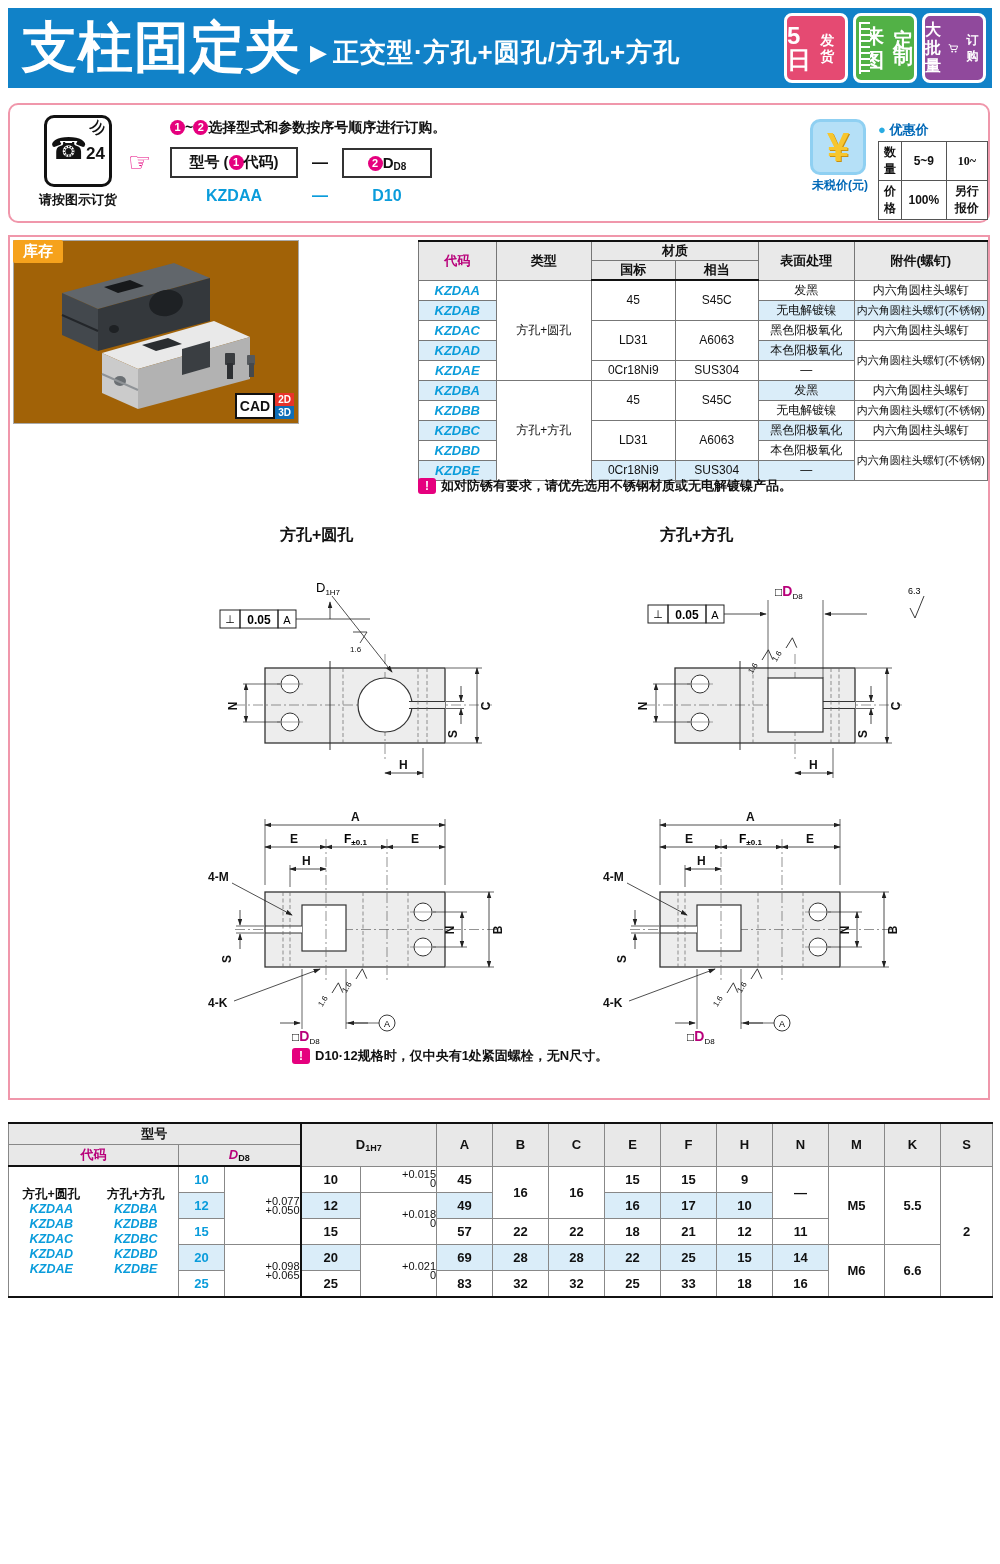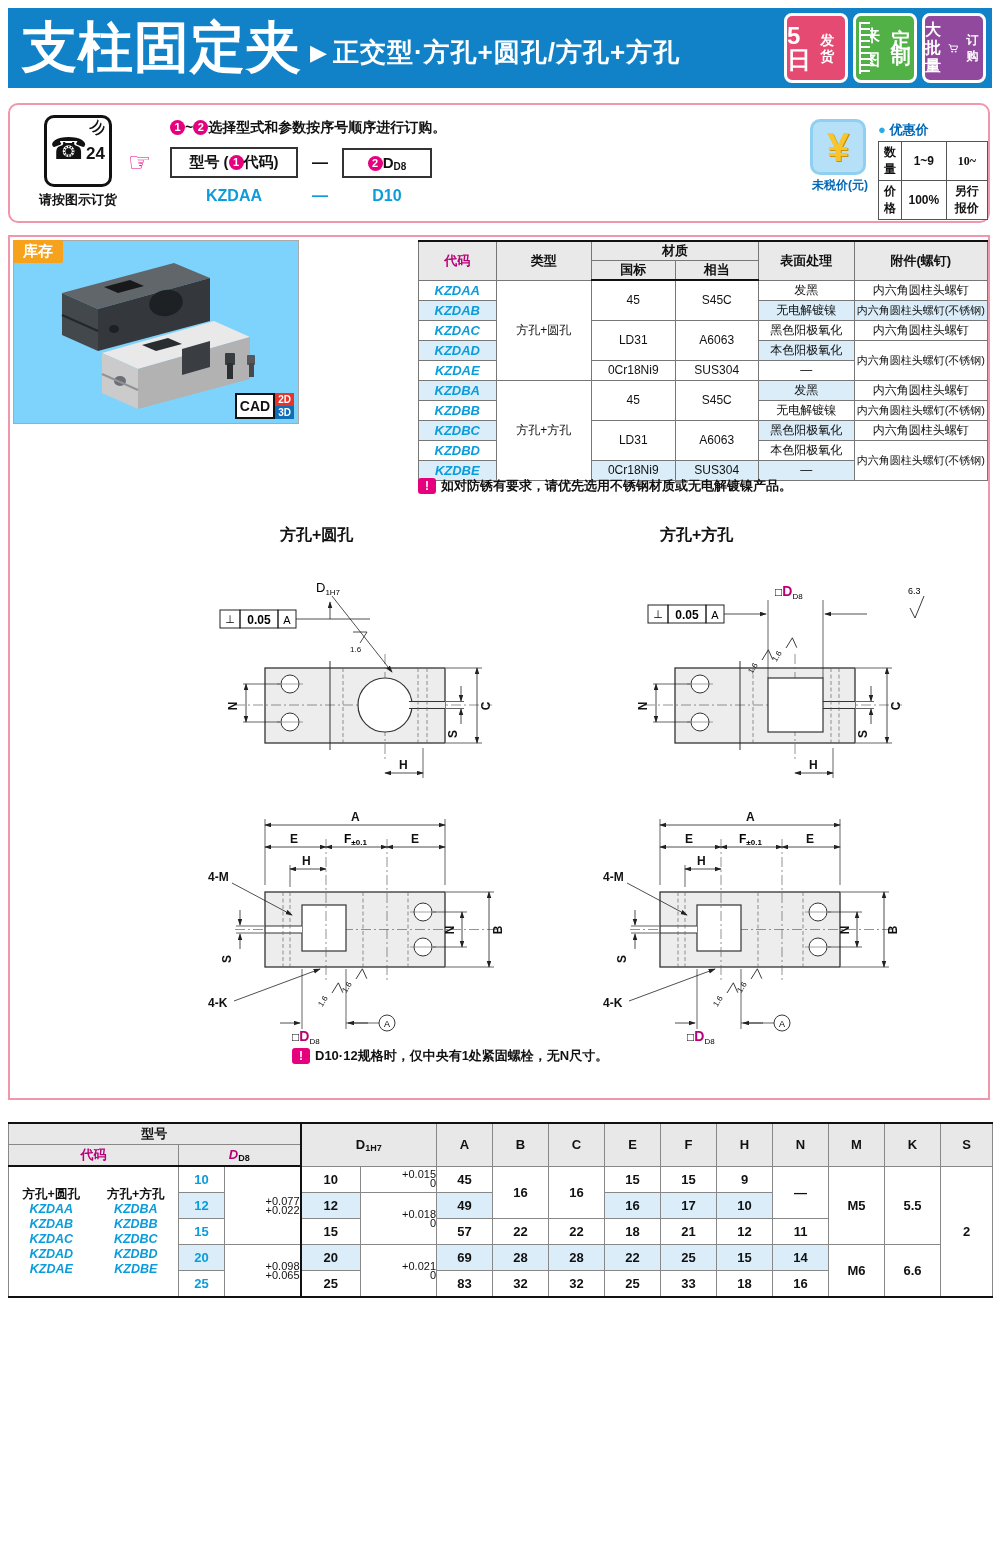--- a/index.html
+++ b/index.html
@@ -40,21 +40,21 @@
   .oex2{width:44px;text-align:center;}
   .oex3{width:90px;text-align:center;}
   .price-icon{position:absolute;left:800px;top:14px;width:56px;height:56px;background:#b5e0f7;border:3px solid #8fd0f2;border-radius:10px;box-sizing:border-box;text-align:center;font-size:40px;line-height:50px;font-weight:bold;color:#f7c62e;text-shadow:1px 1px 0 #c89010;}
   .price-cap{position:absolute;left:790px;top:72px;width:80px;text-align:center;color:#0068b7;font-weight:bold;font-size:12px;}
   .ptitle{position:absolute;left:868px;top:16px;font-size:13px;font-weight:bold;color:#0068b7;}
   .pbullet{color:#29abe2;font-size:13px;}
   .ptable{position:absolute;left:868px;top:36px;border-collapse:collapse;font-size:12px;font-weight:bold;}
   .ptable td{border:1px solid #555;padding:2px 5px;text-align:center;background:#fff;}
   
   .main{position:absolute;left:8px;top:235px;width:982px;height:865px;border:2px solid #f097ab;box-sizing:border-box;}
-  .imgbox{position:absolute;left:3px;top:3px;width:284px;height:182px;border:1px solid #aaa;background:#7dd3fc;}
+  .imgbox{position:absolute;left:3px;top:3px;width:284px;height:182px;border:1px solid #aaa;background:#a16207;}
   .stock{position:absolute;left:-1px;top:-1px;background:#f6a21c;color:#fff;font-size:15px;font-weight:bold;padding:2px 10px;border-radius:2px;}
   .cadge{position:absolute;right:4px;bottom:4px;display:flex;align-items:stretch;}
   .cad-label{border:2px solid #111;font-weight:bold;font-size:14px;padding:3px 3px;background:#fff;}
   .cad-col{display:flex;flex-direction:column;}
   .cad-2d{background:#e8332a;color:#fff;font-size:10px;font-weight:bold;padding:1px 3px;}
   .cad-3d{background:#0e6eb8;color:#fff;font-size:10px;font-weight:bold;padding:1px 3px;}
   
   .ctable{position:absolute;left:408px;top:3px;border-collapse:collapse;table-layout:fixed;font-size:12px;}
   .ctable th,.ctable td{border:1px solid #777;text-align:center;padding:0 2px;overflow:hidden;white-space:nowrap;}
   .ctable thead th{background:#e9e9e9;font-size:13px;}
@@ -98,21 +98,21 @@
   <span class="hdr-title">支柱固定夹</span>
   <span class="hdr-arrow">▶</span>
   <span class="hdr-sub">正交型·方孔+圆孔/方孔+方孔</span>
   <div class="badges">
     <div class="badge pink">
       <span class="b1">5日</span>
       <span class="b2">发货</span>
     </div>
     <div class="badge green">
       <span class="ruler"></span>
-      <span class="b1 btxt" style="font-size:16px;">来图</span>
+      <span class="b1 btxt" style="font-size:20px;">来图</span>
       <span class="b2 btxt" style="font-size:20px;">定制</span>
     </div>
     <div class="badge purple">
       <span class="b1">大批量</span>
       <span class="b2">
         <svg width="15" height="13" viewBox="0 0 15 13">
             <path d="M1 1h2l2 7h7l2-5H4" stroke="#fff" stroke-width="1.4" fill="none"></path>
             <circle cx="6" cy="11" r="1.4" fill="#fff"></circle>
             <circle cx="11" cy="11" r="1.4" fill="#fff"></circle>
           </svg>
@@ -152,21 +152,21 @@
   <div class="price-icon"><span>¥</span></div>
   <div class="price-cap">未税价(元)</div>
   <div class="ptitle">
     <span class="pbullet">●</span>
     <span>优惠价</span>
   </div>
   <table class="ptable">
     <tbody>
         <tr>
       <td>数量</td>
-      <td style="width:42px;">1~9</td>
+      <td style="width:42px;">5~9</td>
       <td style="width:64px;font-family:Liberation Serif, serif;">10~</td>
     </tr>
     <tr>
       <td>价格</td>
       <td>100%</td>
       <td>另行报价</td>
     </tr>
   </tbody>
     </table>
 </div>
@@ -661,21 +661,21 @@
             <span>KZDBD</span>
           </div>
         <div class="crow cpair">
             <span>KZDAE</span>
             <span>KZDBE</span>
           </div>
       </td>
       <td class="blue">10</td>
       <td rowspan="3" class="tol wsp">
           <div>+0.077</div>
-          <div>+0.022</div>
+          <div>+0.050</div>
         </td>
       <td class="vsep">10</td>
       <td class="tol">
           <div>+0.015</div>
           <div>0</div>
         </td>
       <td>45</td>
       <td rowspan="2" class="wsp">16</td>
       <td rowspan="2" class="wsp">16</td>
       <td>15</td>

